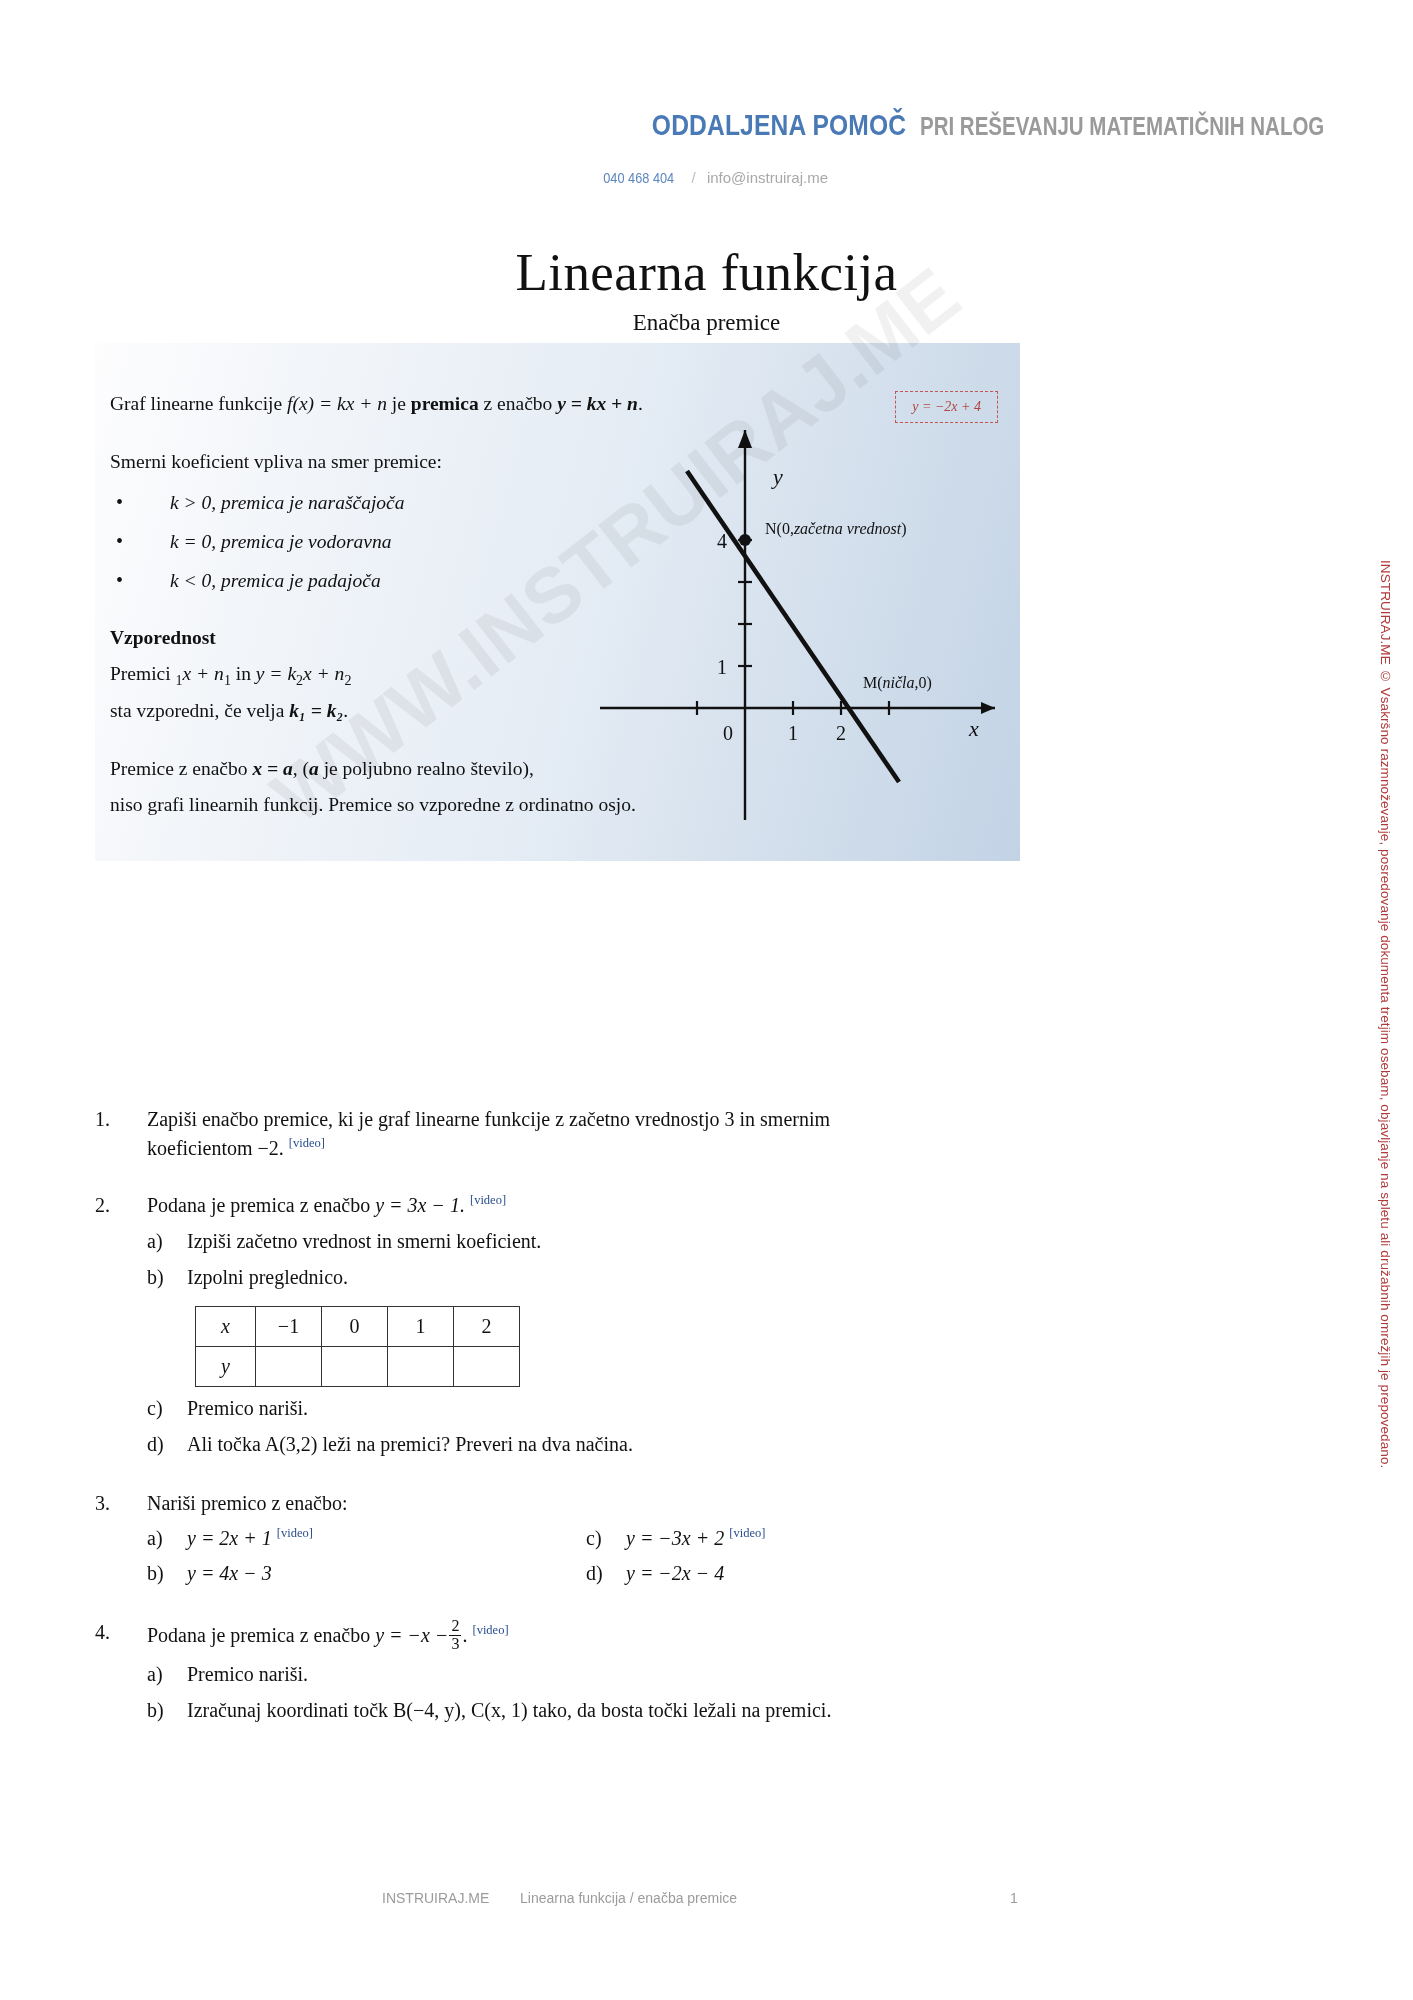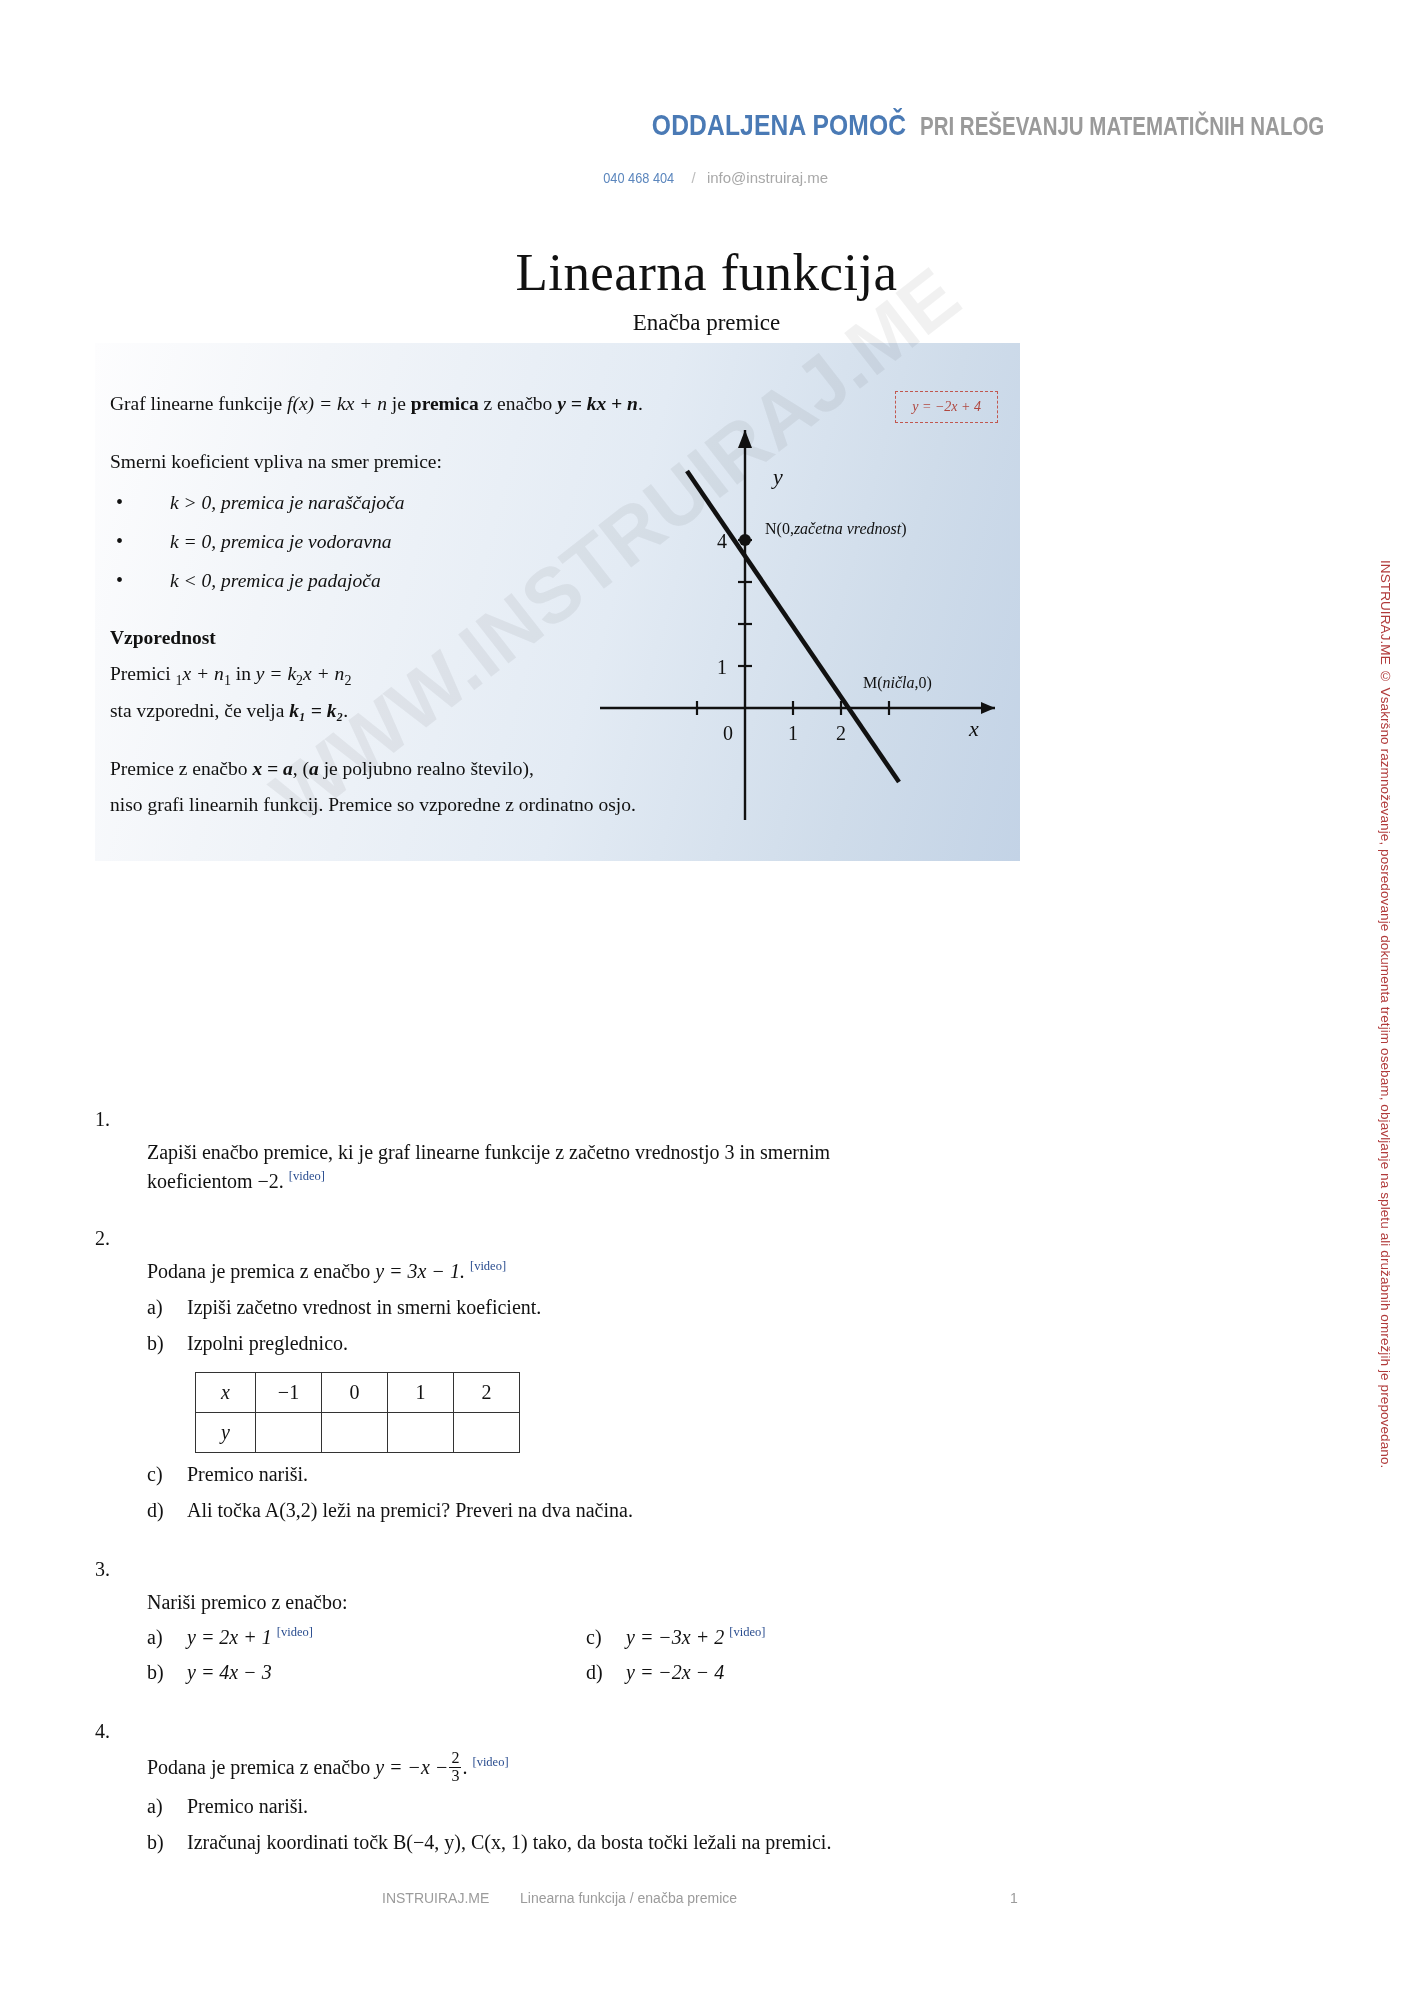--- a/index.html
+++ b/index.html
@@ -70,21 +70,21 @@
     font-family:"Liberation Sans", sans-serif;
     font-weight:bold; font-size:78px; color:rgba(0,0,0,0.055);
     transform:rotate(-38deg); transform-origin:left top; white-space:nowrap;
     pointer-events:none;
   }
 
   
   .ex { position:absolute; left:95px; top:1105px; width:930px; font-size:20px; line-height:1.45; }
   .item { display:flex; margin-bottom:12px; }
   .num { width:52px; flex:none; }
-  .body { flex:1;margin-top:33px; }
+  .body { flex:1; }
   .sub { display:flex; margin-top:7px; }
   .sublab { width:40px; flex:none; }
   .vid { font-size:12.5px; color:#2a4d8f; vertical-align:super; margin-left:5px; }
   .cols { display:flex; }
   .cols > div { width:50%; }
   .cols .sub { margin-top:6px; }
 
   
   table.grid { border-collapse:collapse; margin:14px 0 6px 48px; }
   table.grid td { border:1px solid #333; width:66px; height:40px; text-align:center; font-size:20px; }

